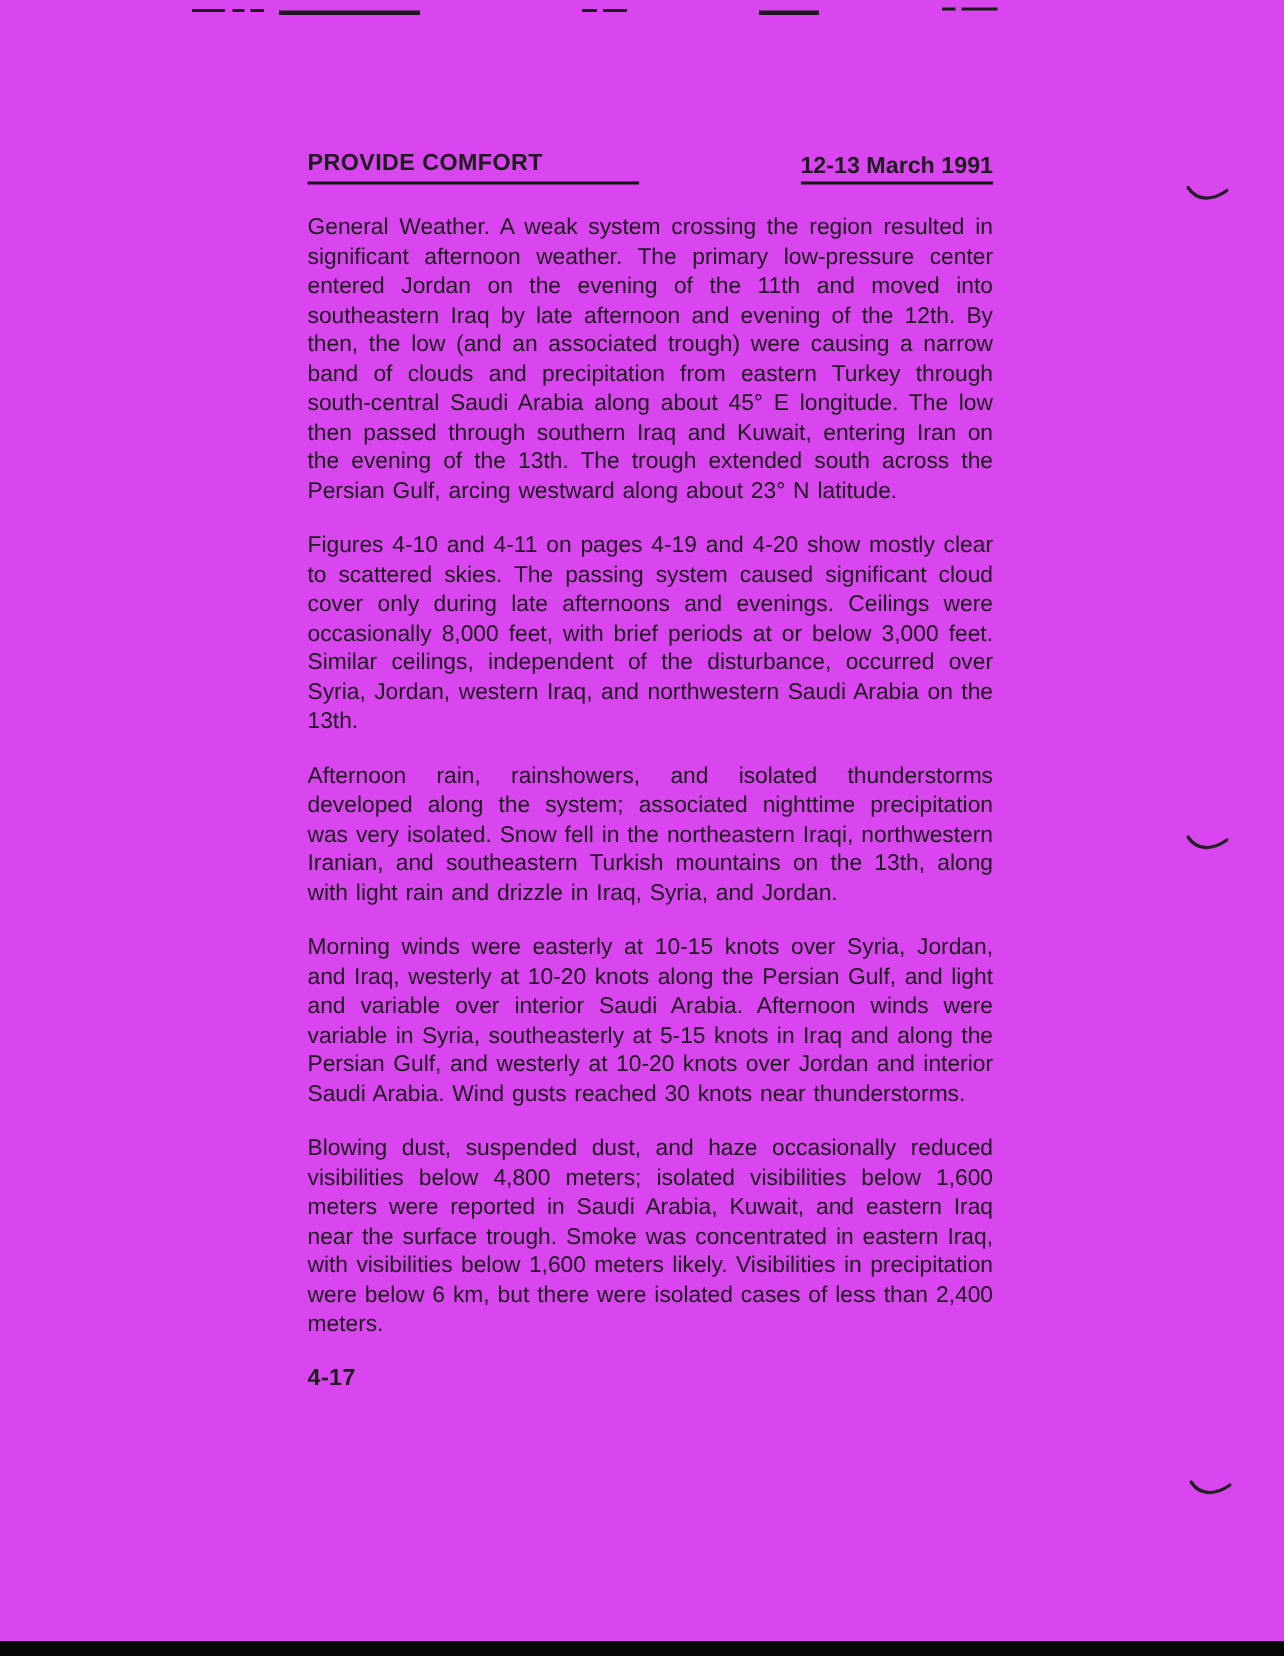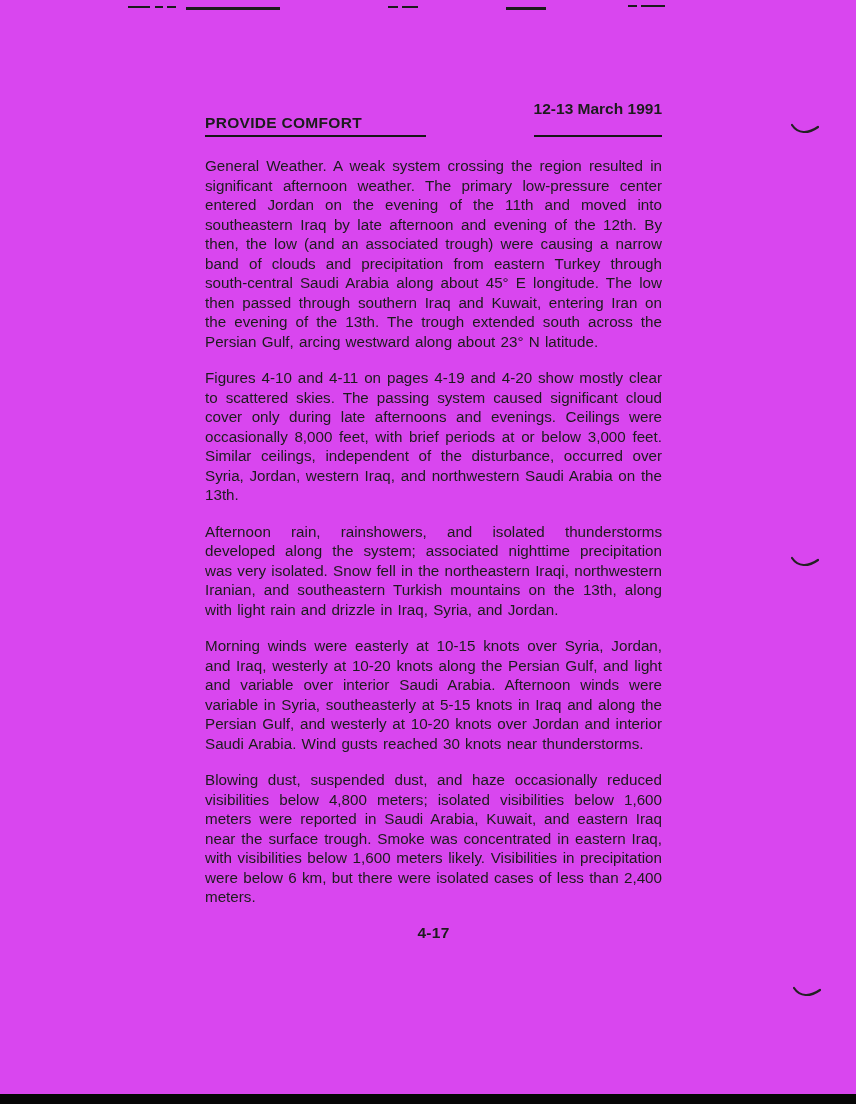--- a/index.html
+++ b/index.html
@@ -30,32 +30,32 @@
     margin-bottom: 19px;
   }
   .doc-title {
     border-bottom: 2px solid #161616;
     padding-right: 64px;
     padding-bottom: 3px;
     letter-spacing: 0.3px;
   }
   .doc-date {
     border-bottom: 2px solid #161616;
-    padding-bottom: 17px;
+    padding-bottom: 1px;
   }
   p.body-para {
     font-size: 15.2px;
     line-height: 19.5px;
     text-align: justify;
     margin: 0 0 17px 0;
     word-spacing: 1px;
   }
   .lead { font-weight: normal; }
   .page-number {
-    text-align: center;
+    text-align: left;
     font-weight: bold;
     font-size: 15.5px;
     margin-top: 10px;
     letter-spacing: 0.3px;
   }
   
   .artifact {
     position: absolute;
     background: #1b1b1b;
     height: 2px;

